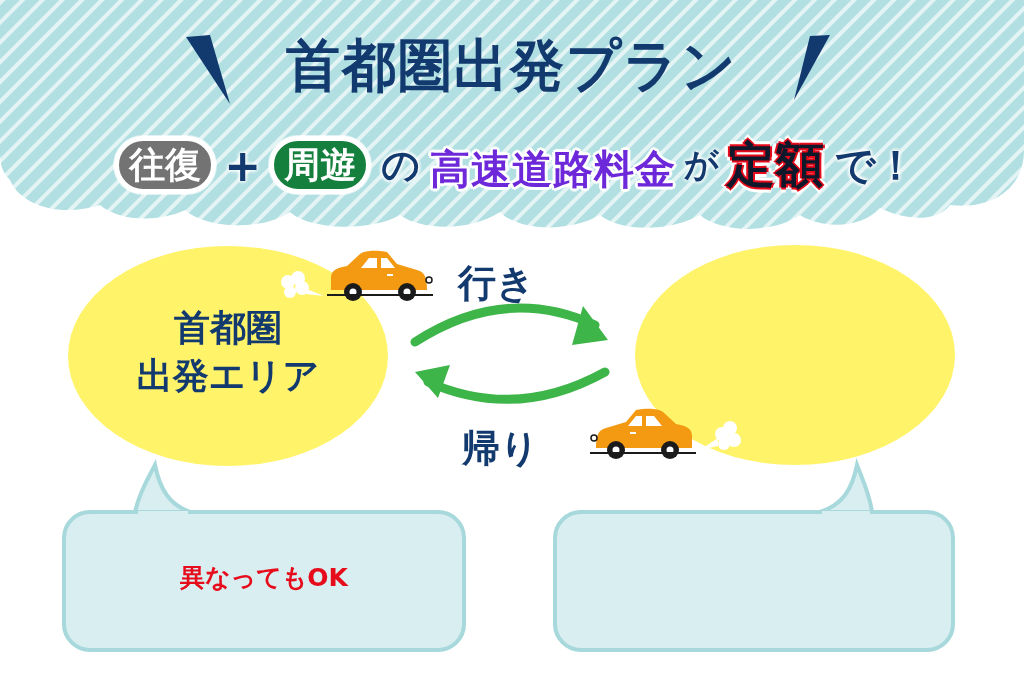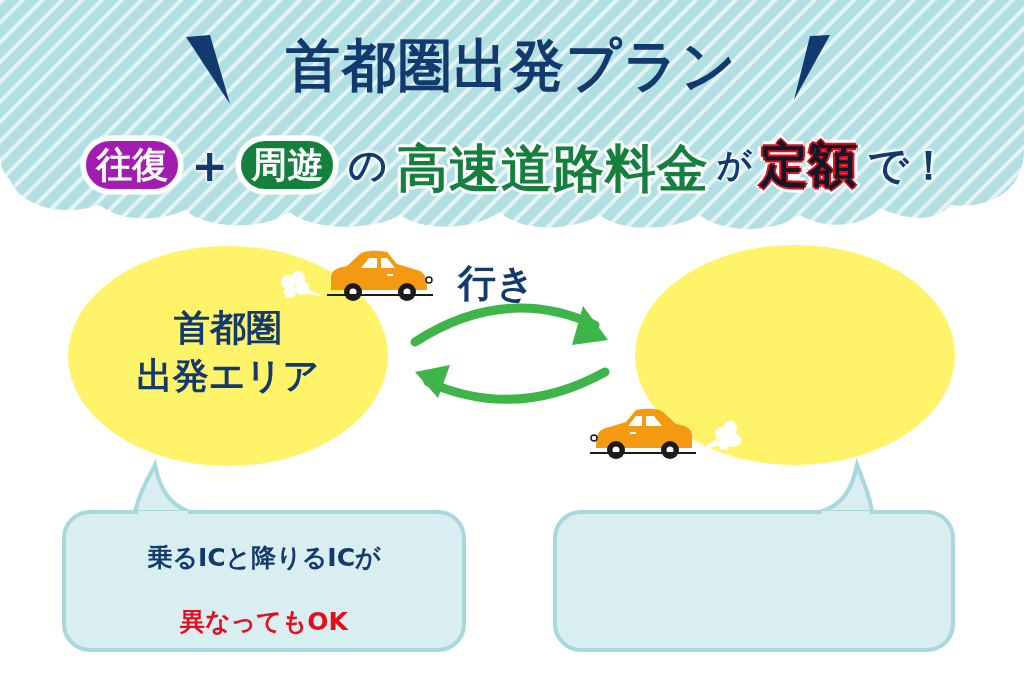--- a/index.html
+++ b/index.html
@@ -20,21 +20,21 @@
   .pill {
     display: inline-flex; align-items: center; justify-content: center;
     height: 58px; padding: 0 10px; border-radius: 29px;
     color: #fff; font-size: 36px; font-weight: bold;
     border: 5px solid #fff; box-shadow: 0 0 0 1px rgba(255,255,255,0.6);
   }
   .plus { color: #123a6e; font-size: 44px; font-weight: bold; margin: 0 2px;
           text-shadow: 0 0 4px #fff, 0 0 4px #fff, 0 0 4px #fff; }
   .no { color: #123a6e; font-size: 38px; font-weight: bold; margin: 0 4px;
         text-shadow: 0 0 4px #fff, 0 0 4px #fff, 0 0 4px #fff, 0 0 4px #fff; }
-  .big-red { color: #15803d; font-size: 51px; font-weight: bold; letter-spacing: 1px;
+  .big-red { color: #6d28d9; font-size: 40px; font-weight: bold; letter-spacing: 1px;
         text-shadow: 3px 0 0 #fff,-3px 0 0 #fff,0 3px 0 #fff,0 -3px 0 #fff,2px 2px 0 #fff,-2px -2px 0 #fff,2px -2px 0 #fff,-2px 2px 0 #fff; margin-top: 9px; }
   .ga { color: #123a6e; font-size: 34px; font-weight: bold; margin: 0 2px;
         text-shadow: 0 0 4px #fff, 0 0 4px #fff, 0 0 4px #fff; }
   .yellow-word { color: #0f172a; font-size: 48px; font-weight: bold; letter-spacing: 1px;
         text-shadow: 2px 0 0 #e60c1c,-2px 0 0 #e60c1c,0 2px 0 #e60c1c,0 -2px 0 #e60c1c,
                      5px 0 0 #fff,-5px 0 0 #fff,0 5px 0 #fff,0 -5px 0 #fff; }
   .de { color: #123a6e; font-size: 40px; font-weight: bold; margin-left: 4px;
         text-shadow: 0 0 4px #fff, 0 0 4px #fff, 0 0 4px #fff, 0 0 4px #fff; }
 
   .ellipse-text { position: absolute; color: #123a6e; font-weight: bold; text-align: center; }
@@ -123,35 +123,35 @@
     <g>
       <path d="M820 512 C842 505 852 490 857 465 C862 478 870 495 872 512 Z" fill="#d9eef0" stroke="#a7d8dc" stroke-width="4"></path>
       <rect x="555" y="512" width="398" height="138" rx="26" fill="#d9eef0" stroke="#a7d8dc" stroke-width="4"></rect>
       <path d="M822 514 L870 514" stroke="#d9eef0" stroke-width="6"></path>
     </g>
   </svg>
 
   <div class="title">首都圏出発プラン</div>
 
   <div class="subtitle-row">
-    <span class="pill" style="background:#a21caf">往復</span>
+    <span class="pill" style="background:#737373">往復</span>
     <span class="plus">+</span>
     <span class="pill" style="background:#15803d">周遊</span>
     <span class="no">の</span>
     <span class="big-red">高速道路料金</span>
     <span class="ga">が</span>
     <span class="yellow-word">定額</span>
     <span class="de">で！</span>
   </div>
 
   <div class="ellipse-text" style="left:88px; top:304px; width:280px; font-size:36px; line-height:48px;">
     <div>首都圏</div>
     <div>出発エリア</div>
   </div>
 
 
   <div class="route-label" style="left:458px; top:250px;">行き</div>
+  <div class="route-label" style="left:462px; top:415px;">帰り</div>
 
   <div class="bubble-text" style="left:64px; top:536px; width:400px;">
-    <div class="navy">乗るICと降りるICが</div>
     <div class="red">異なってもOK</div>
   </div>
 </div>
 
 </body></html>

